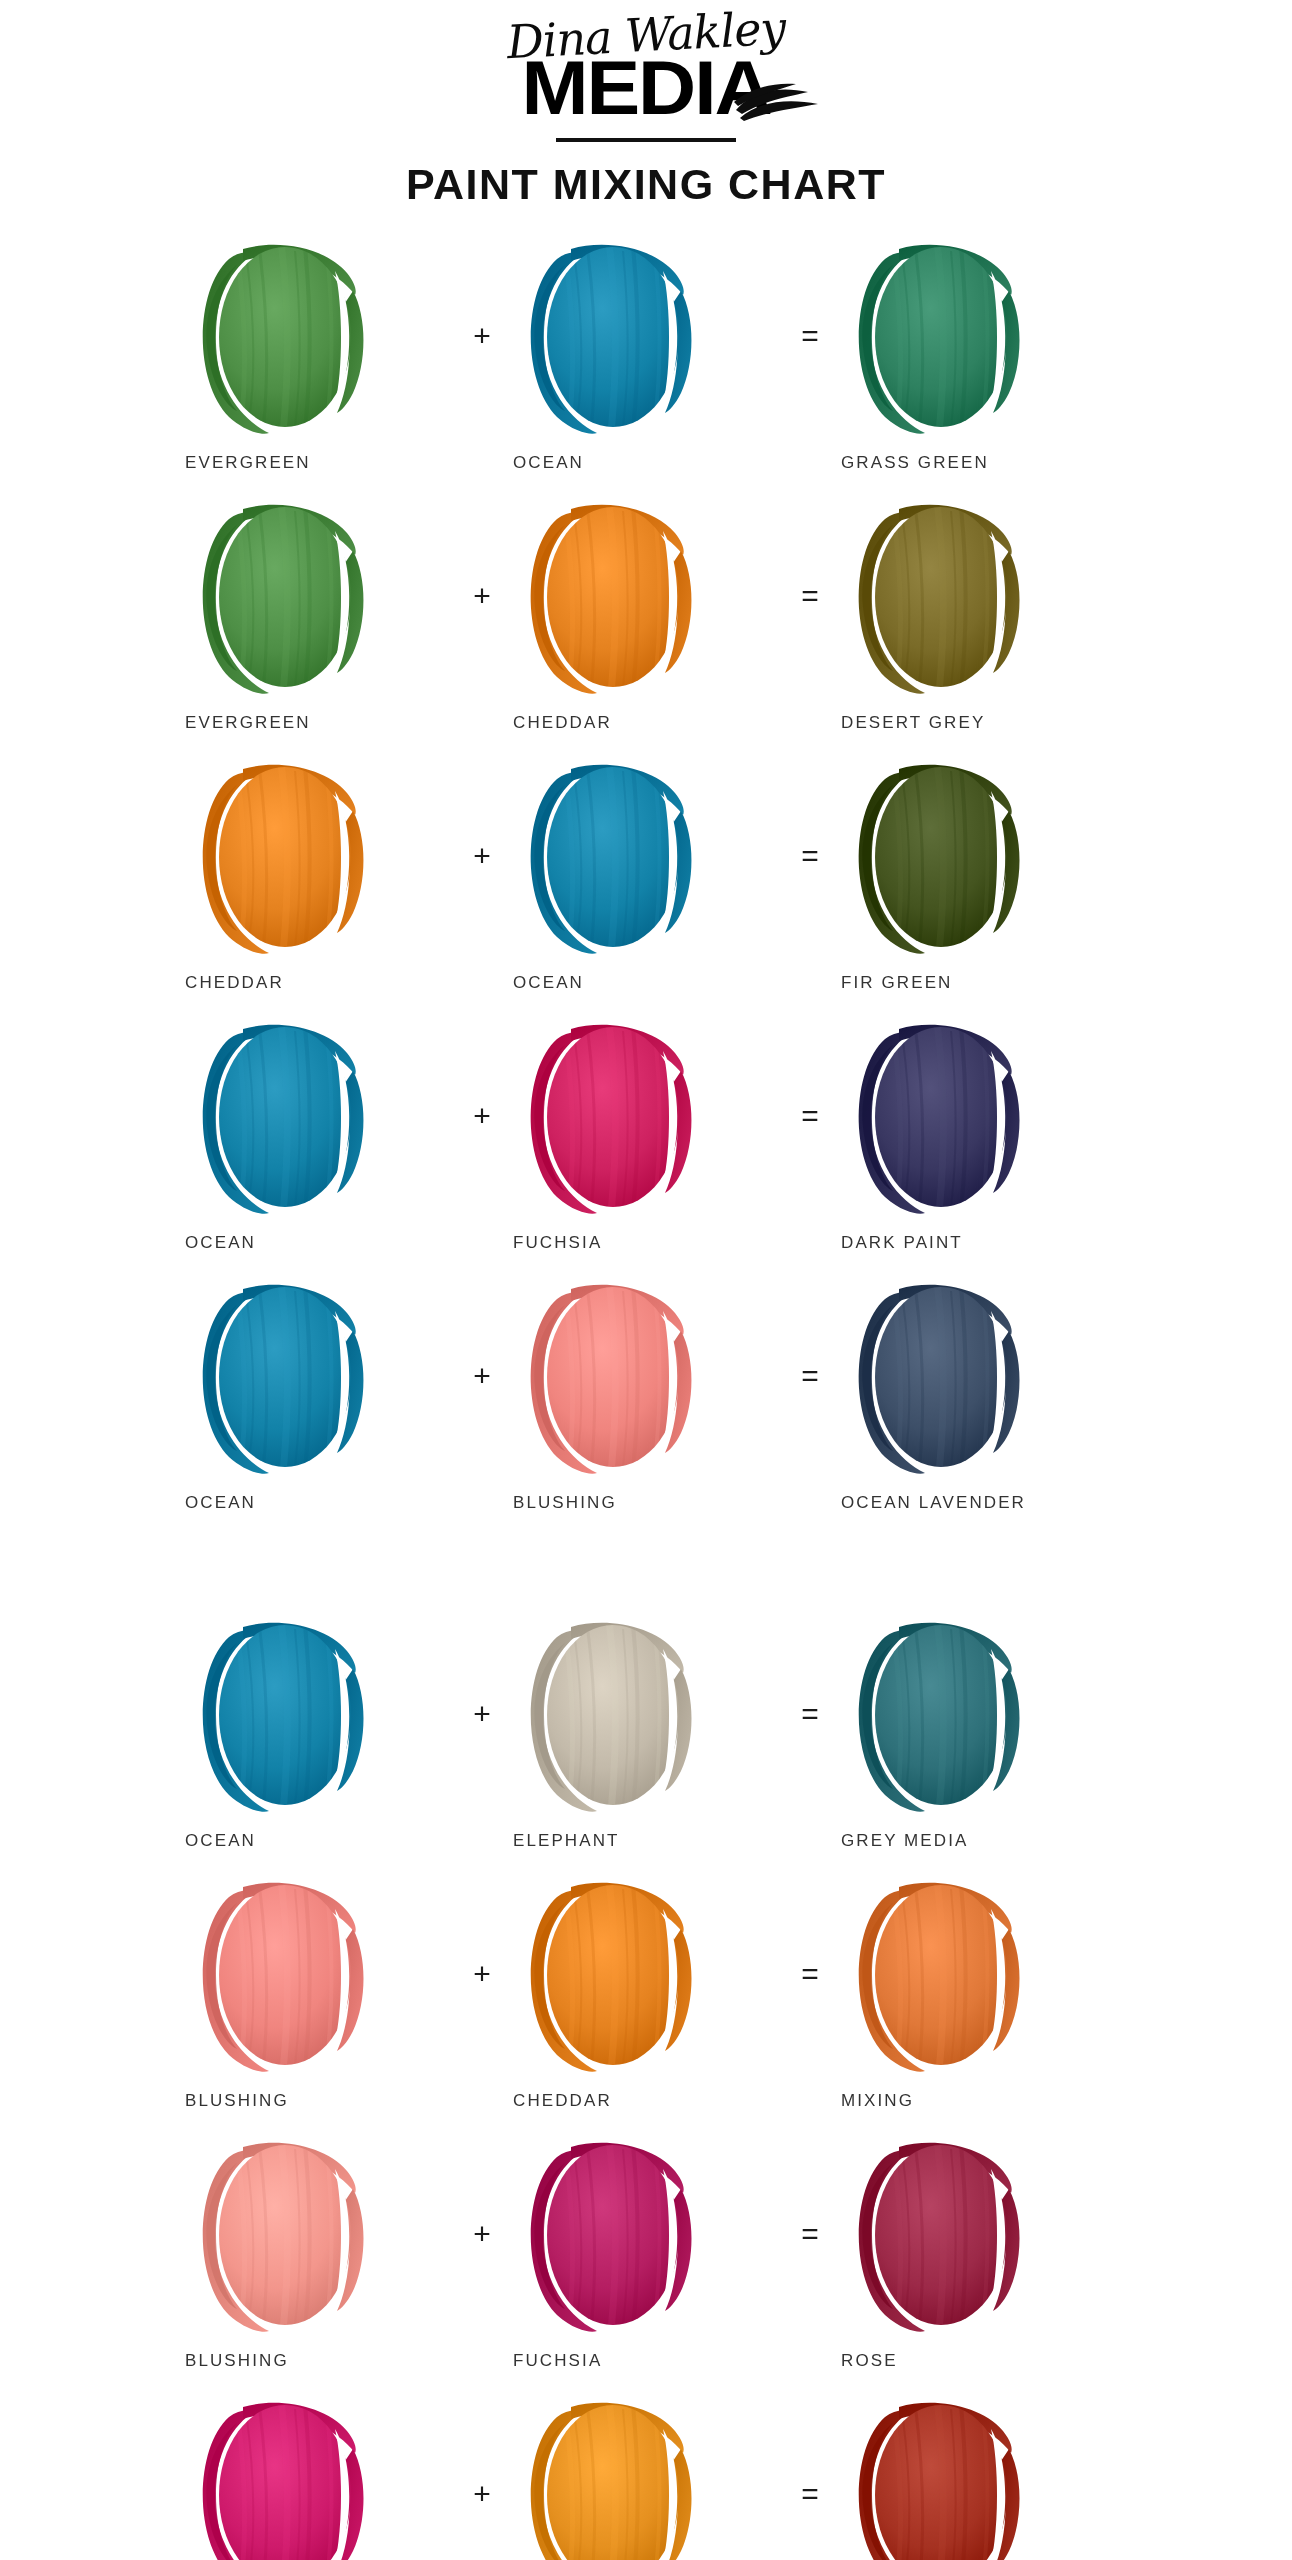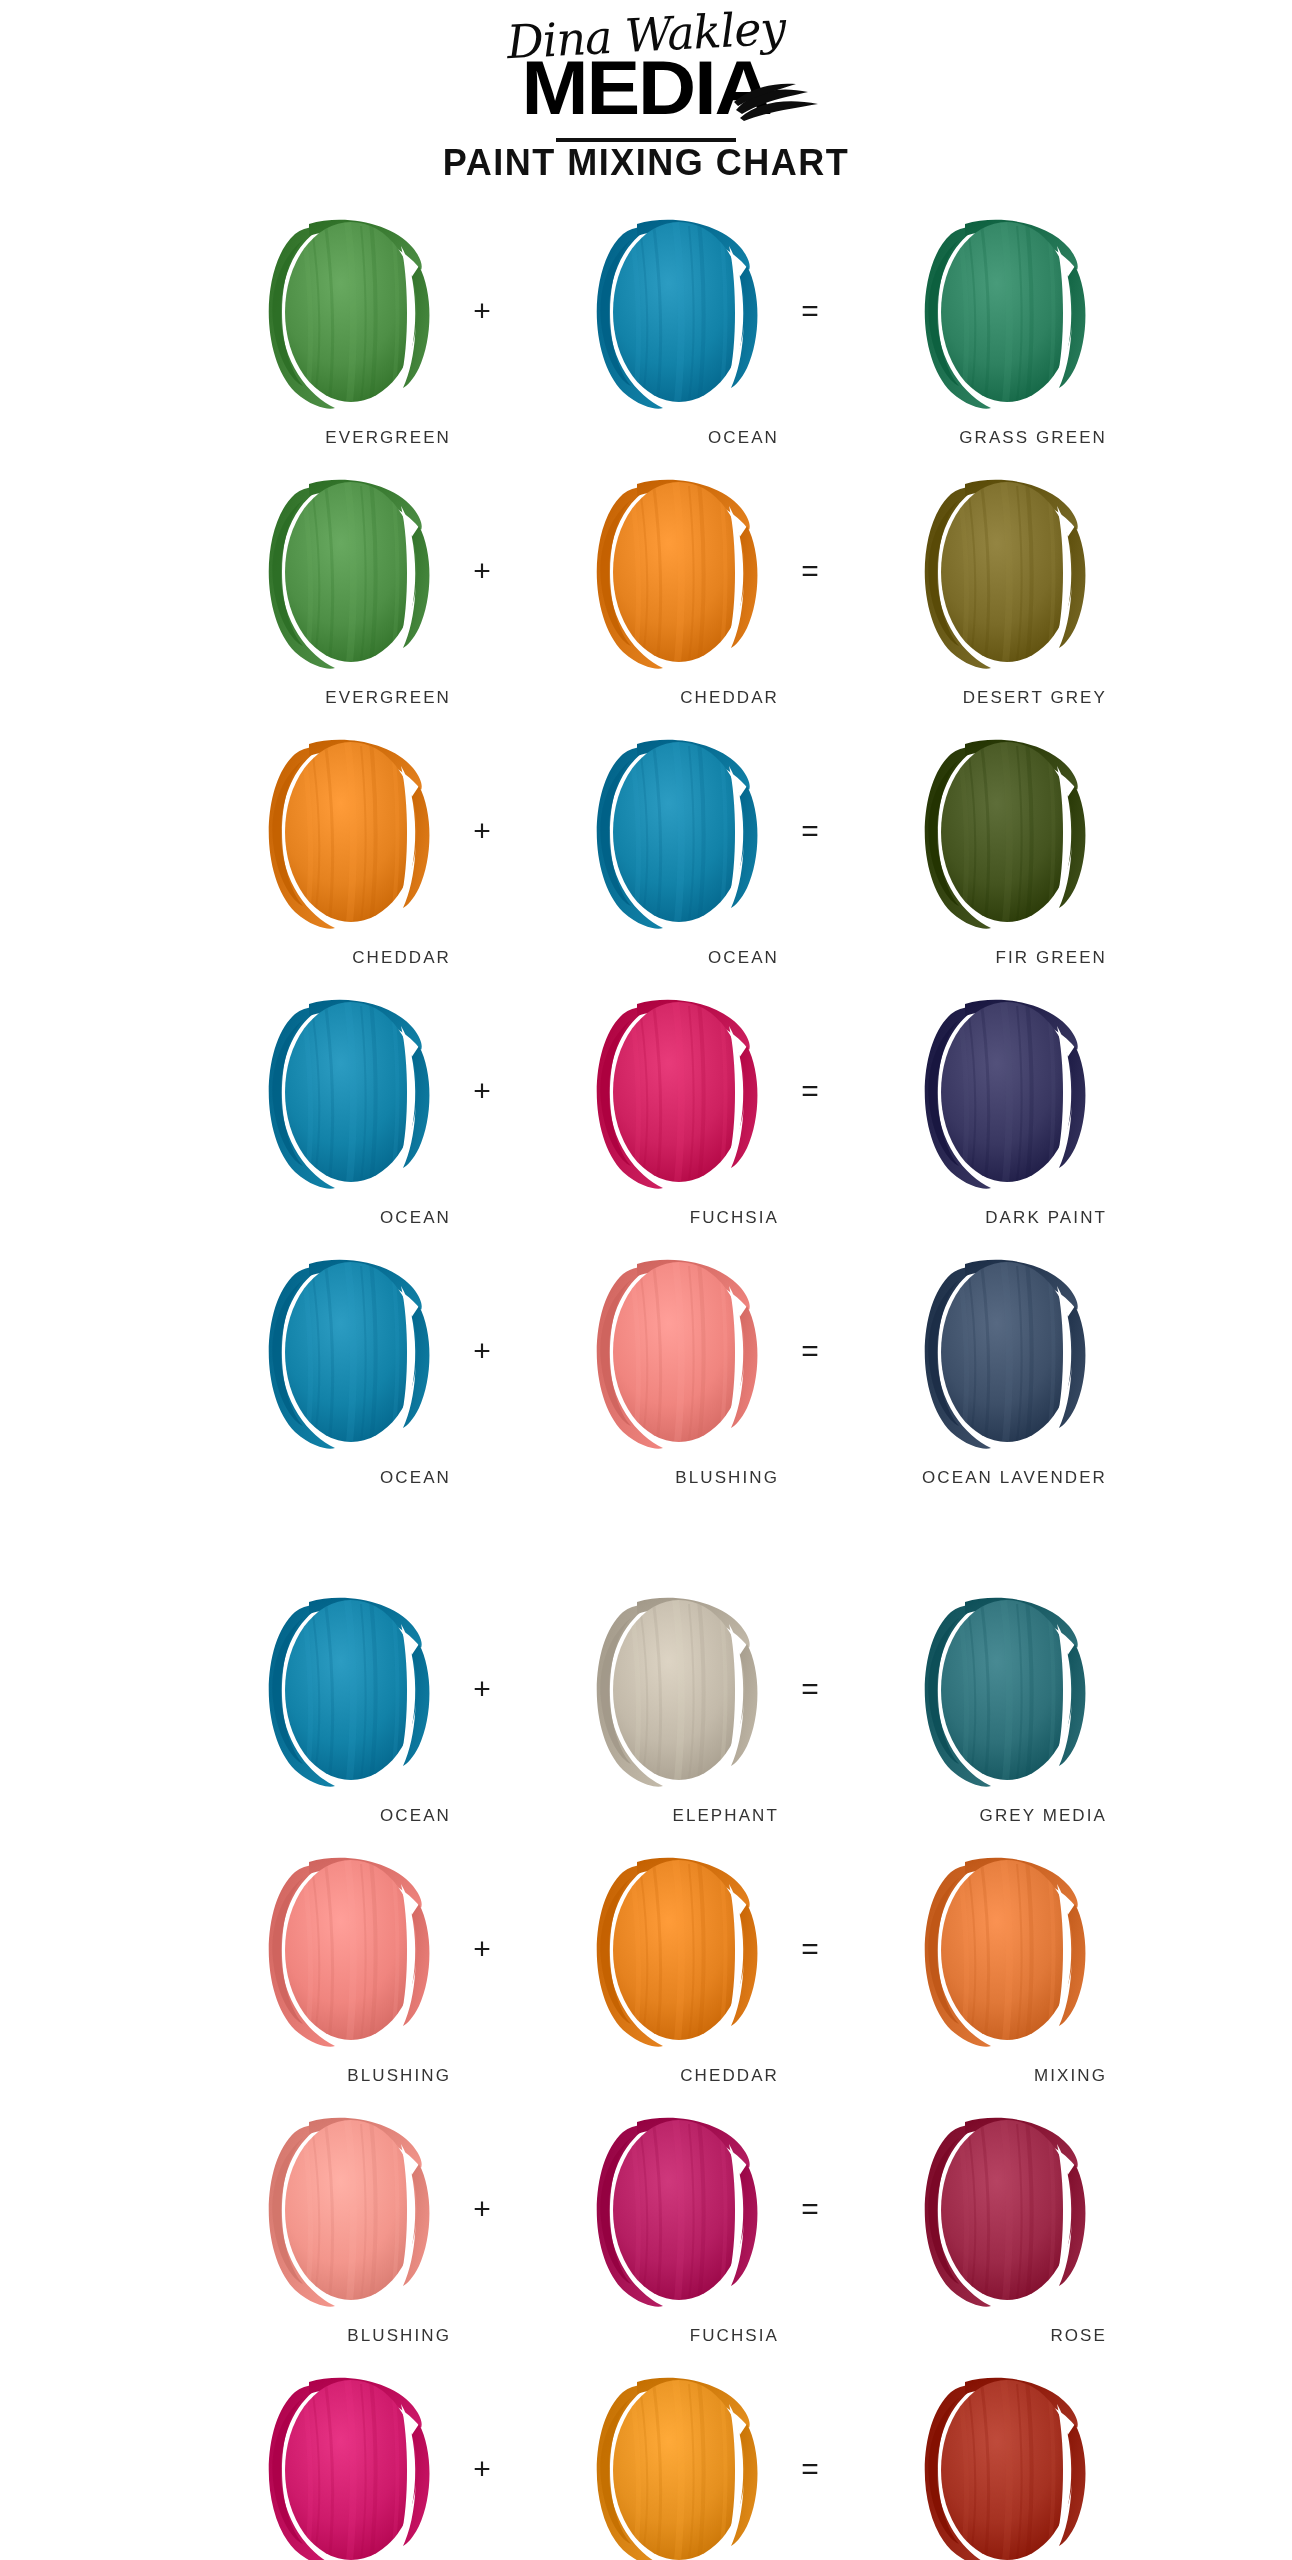--- a/index.html
+++ b/index.html
@@ -72,23 +72,24 @@
   }
 
   .logo-rule {
     width: 180px;
     height: 4px;
     background: #111;
     margin-top: 4px;
   }
 
   .page-title {
+    margin-top: 18px;
     font-family: "Liberation Sans", sans-serif;
     font-weight: 700;
-    font-size: 36px;
+    font-size: 43px;
     letter-spacing: 1.5px;
     color: #111;
     white-space: nowrap;
   }
 
   
   .chart {
     margin-top: 22px;
     display: flex;
     flex-direction: column;
@@ -105,21 +106,21 @@
   }
 
   .mix-row.gap-after {
     margin-bottom: 78px;
   }
 
   .cell {
     width: 266px;
     display: flex;
     flex-direction: column;
-    align-items: flex-end;
+    align-items: flex-start;
   }
 
   .op {
     width: 62px;
     display: flex;
     align-items: center;
     justify-content: center;
     height: 210px;
     font-family: "Liberation Sans", sans-serif;
     font-size: 30px;

